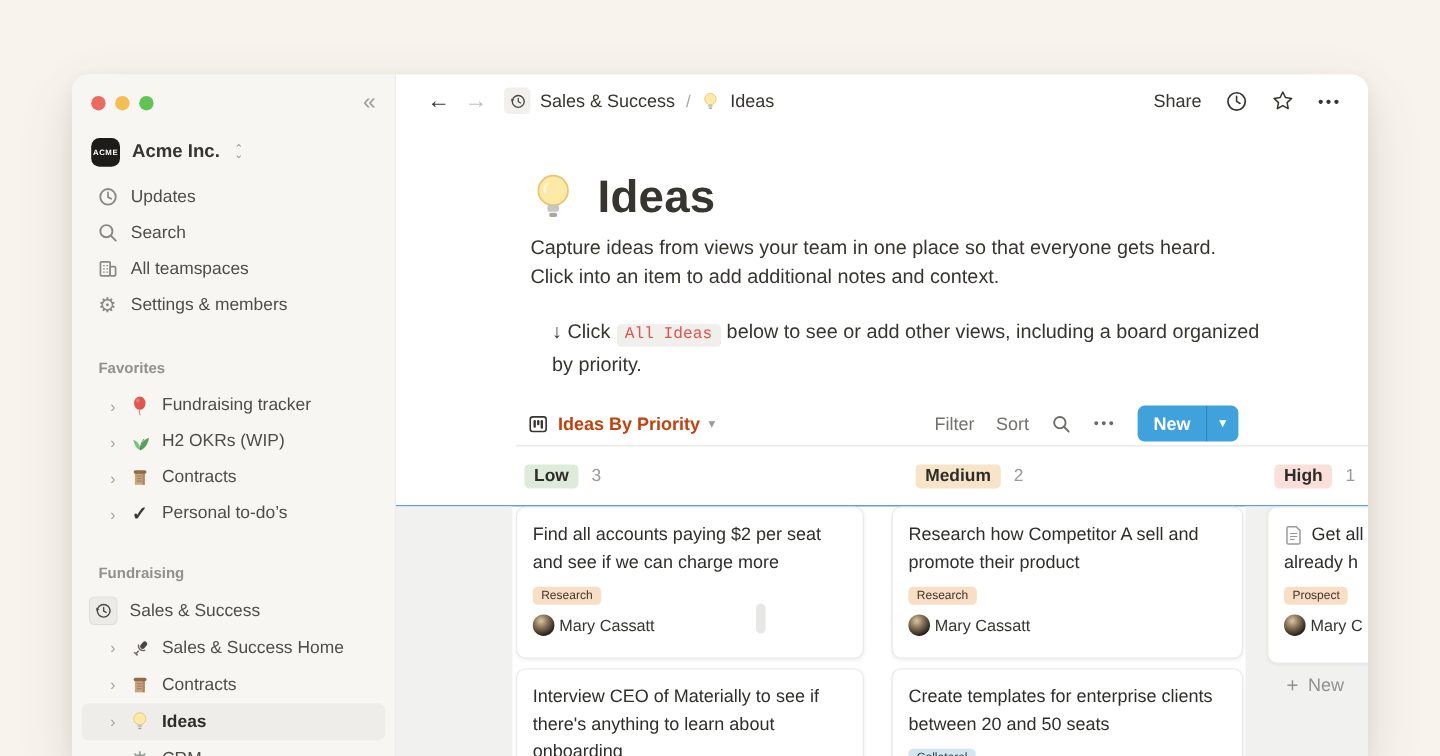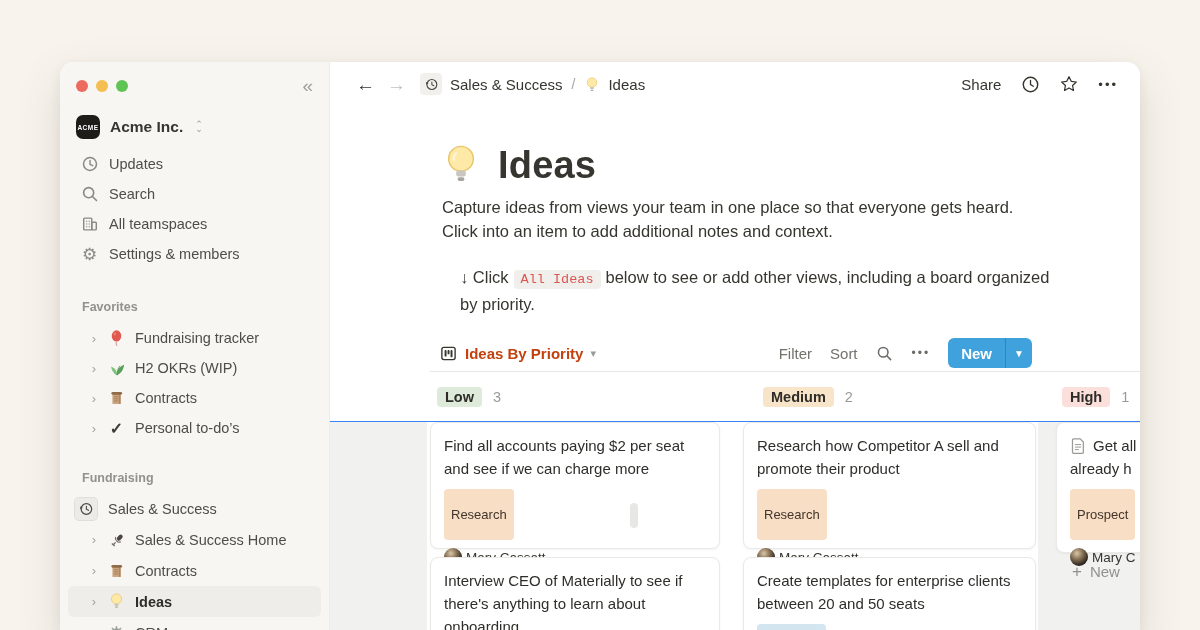--- a/index.html
+++ b/index.html
@@ -85,21 +85,21 @@
   .badge.red{background:#FADFDB;}
   .col-count{font-size:14.5px;color:#9C9A97;}
   .board-body{position:absolute;left:0;top:359px;width:100%;height:209px;border-top:1px solid #3b82f6;}
   .margin-strip{position:absolute;top:0;height:100%;background:#F1F1EF;}
   .margin-strip.left{left:0;width:97px;}
   .margin-strip.right{left:708px;width:102px;}
   .card{position:absolute;background:#fff;border:1px solid #E9E9E7;border-radius:8px;box-sizing:border-box;
         box-shadow:0 1px 3px rgba(15,15,15,.05);padding:11px 13px;cursor:pointer;}
   .card-title{font-size:15px;font-weight:500;line-height:23px;color:#2F2E2B;}
   .card-line{font-size:15px;font-weight:500;line-height:23px;color:#2F2E2B;display:flex;align-items:center;gap:7px;}
-  .tag{display:inline-block;font-size:13px;color:#41342B;border-radius:4px;padding:18px 7px;margin-top:9px;}
+  .tag{display:inline-block;font-size:10px;color:#41342B;border-radius:4px;padding:2px 7px;margin-top:9px;}
   .tag.peach{background:#F8DEC5;}
   .tag.blue{background:#D3E5EF;color:#2B3A44;}
   .person{display:flex;align-items:center;gap:4px;margin-top:8px;}
   .avatar{width:18px;height:18px;border-radius:50%;
           background:radial-gradient(circle at 38% 30%,#D9C6A8 0%,#8A7458 34%,#2A241E 72%,#14110D 100%);}
   .person-name{font-size:13.5px;color:#37352F;}
   .doc-icon{width:16px;height:18px;flex:0 0 16px;}
   .add-new{position:absolute;display:flex;align-items:center;gap:8px;color:#91918E;font-size:15px;cursor:pointer;}
   .plus{font-size:17px;line-height:1;}
   .scroll-thumb{position:absolute;left:300px;top:81px;width:8px;height:25px;border-radius:4px;background:#E7E7E5;cursor:pointer;}

